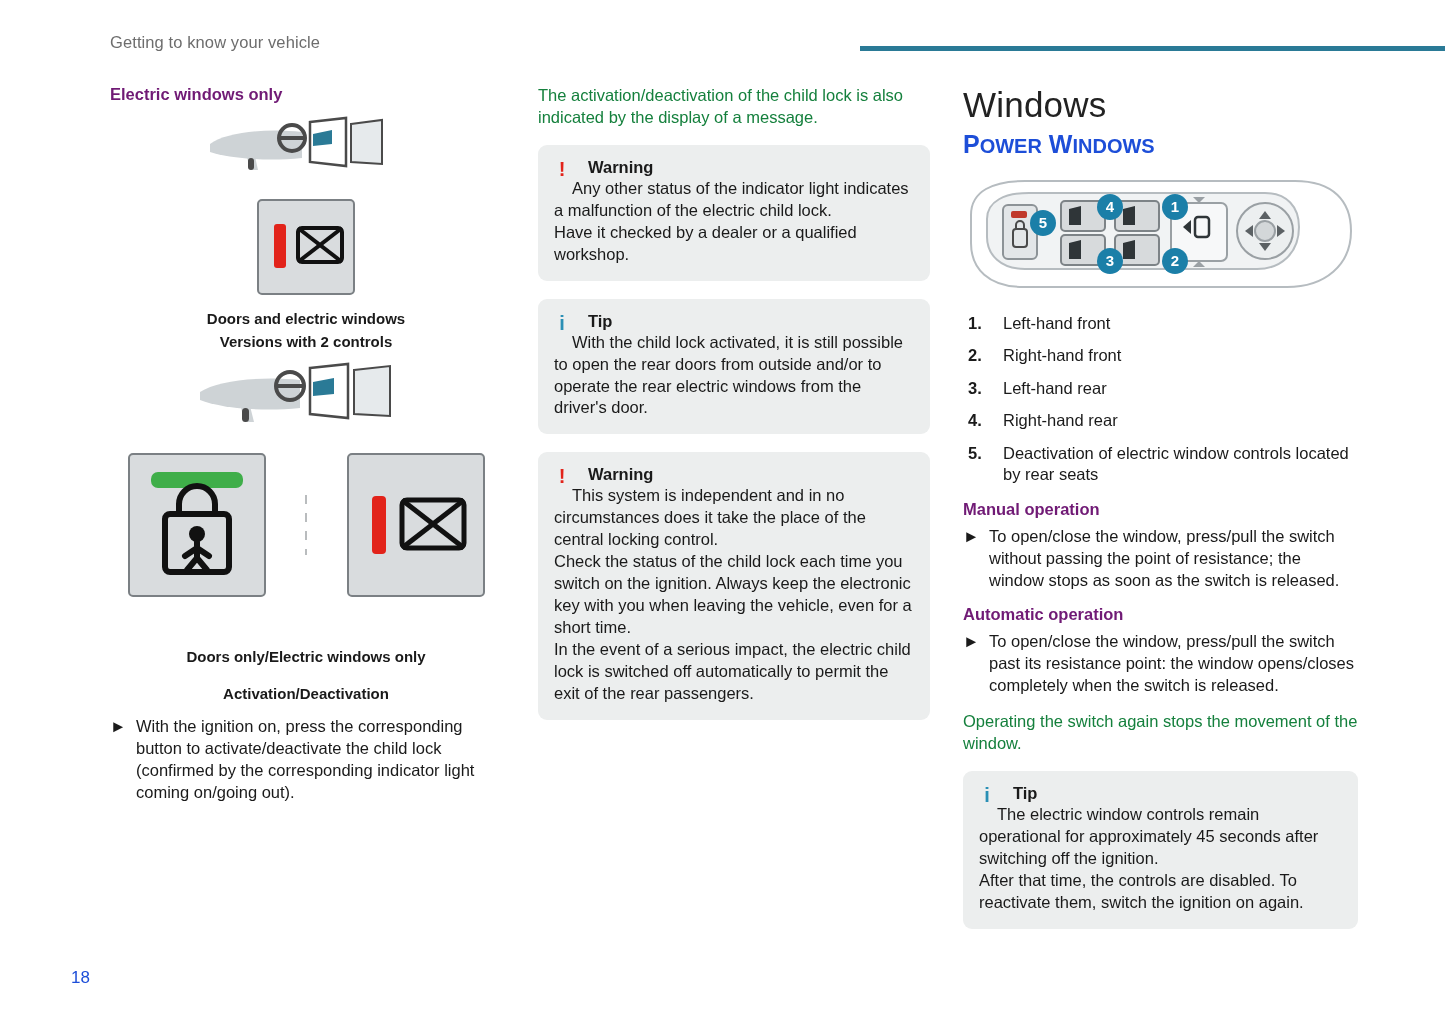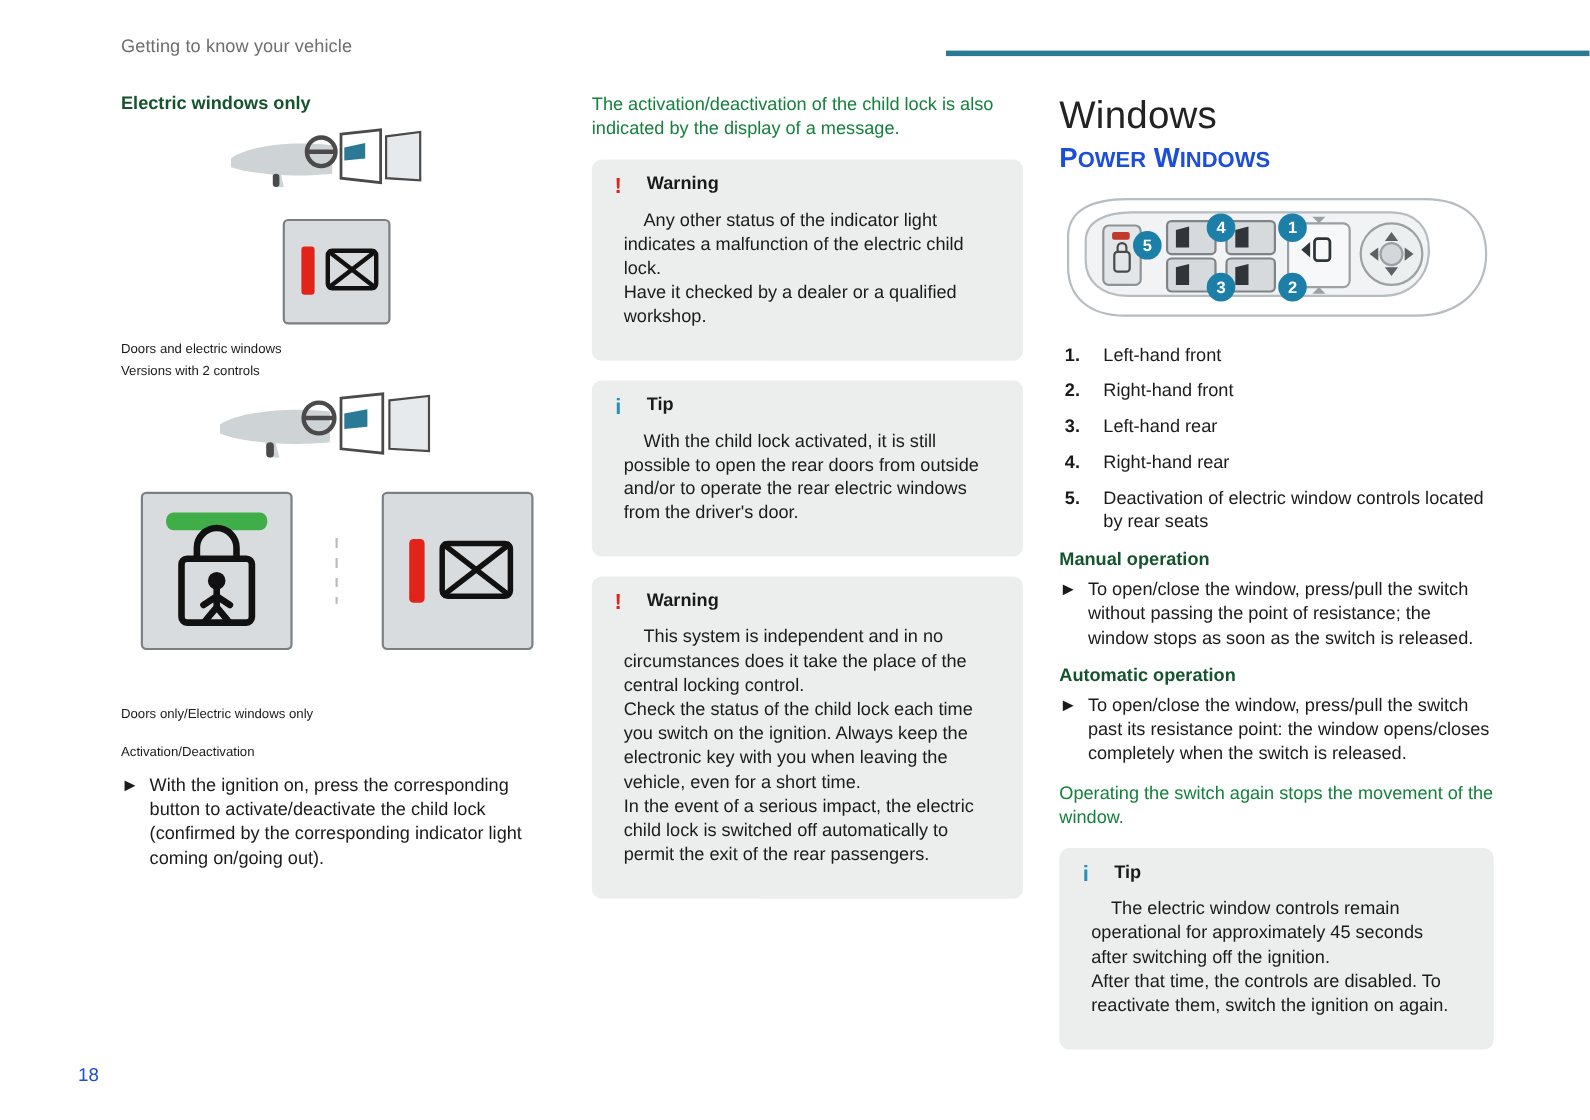--- a/index.html
+++ b/index.html
@@ -44,51 +44,52 @@
   
   .col { position: absolute; top: 85px; }
   .col-1 { left: 110px; width: 392px; }
   .col-2 { left: 538px; width: 392px; }
   .col-3 { left: 963px; width: 395px; }
 
   h3.sub {
     font-size: 16.5px;
     font-weight: bold;
     margin: 0 0 7px 0;
-    color: #14532d;
+    color: #701a75;
   }
   p.body {
     font-size: 16.5px;
     line-height: 1.33;
     margin: 0 0 12px 0;
     color: #15803d;
   }
   .caption {
-    font-size: 12px;
-    font-weight: normal;
+    font-size: 15px;
+    font-weight: bold;
     margin: 0 0 6px 0;
+    text-align: center;
   }
 
   
   .note {
     background: #eceeee;
     border-radius: 9px;
     padding: 13px 16px 15px 16px;
     margin-bottom: 18px;
     position: relative;
   }
   .note-title {
     font-size: 16.5px;
     font-weight: bold;
     margin: 0 0 1px 34px;
   }
   .note-body {
     font-size: 16.5px;
     line-height: 1.33;
-    margin: 13px;
+    margin: 0;
   }
   .note-icon {
     position: absolute;
     left: 16px; top: 14px;
     width: 16px; text-align: center;
     font-weight: bold;
     font-size: 20px;
     line-height: 1;
   }
   .icon-warn { color: #e2231a; }

